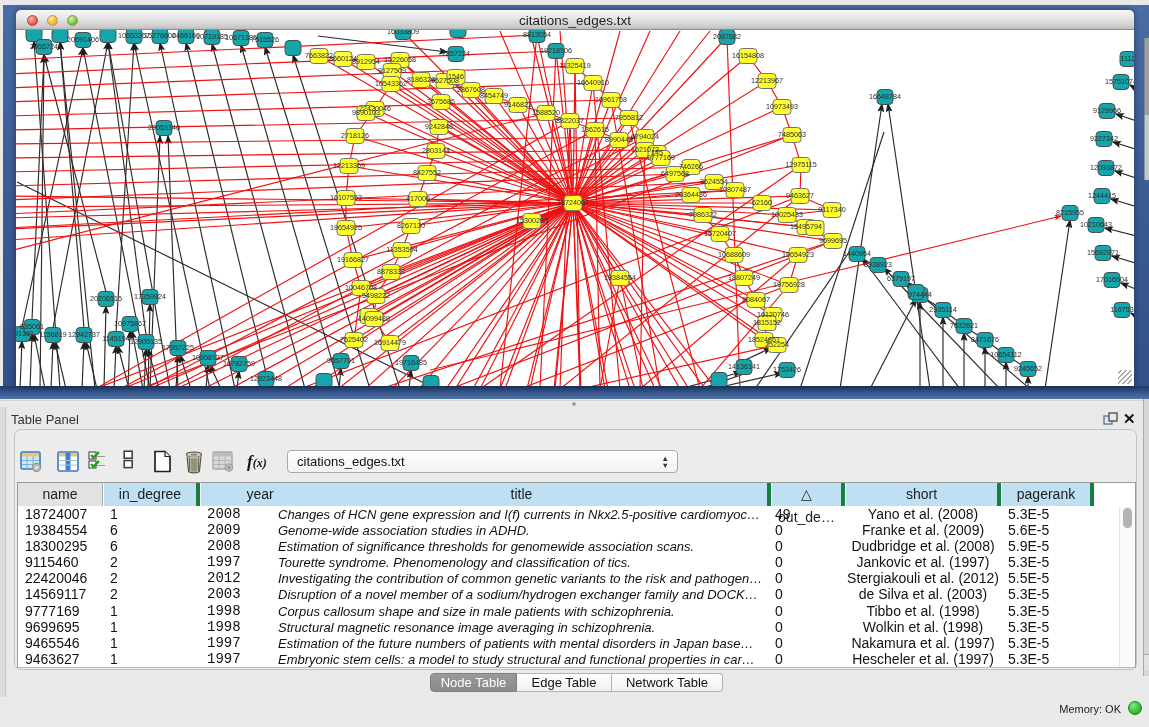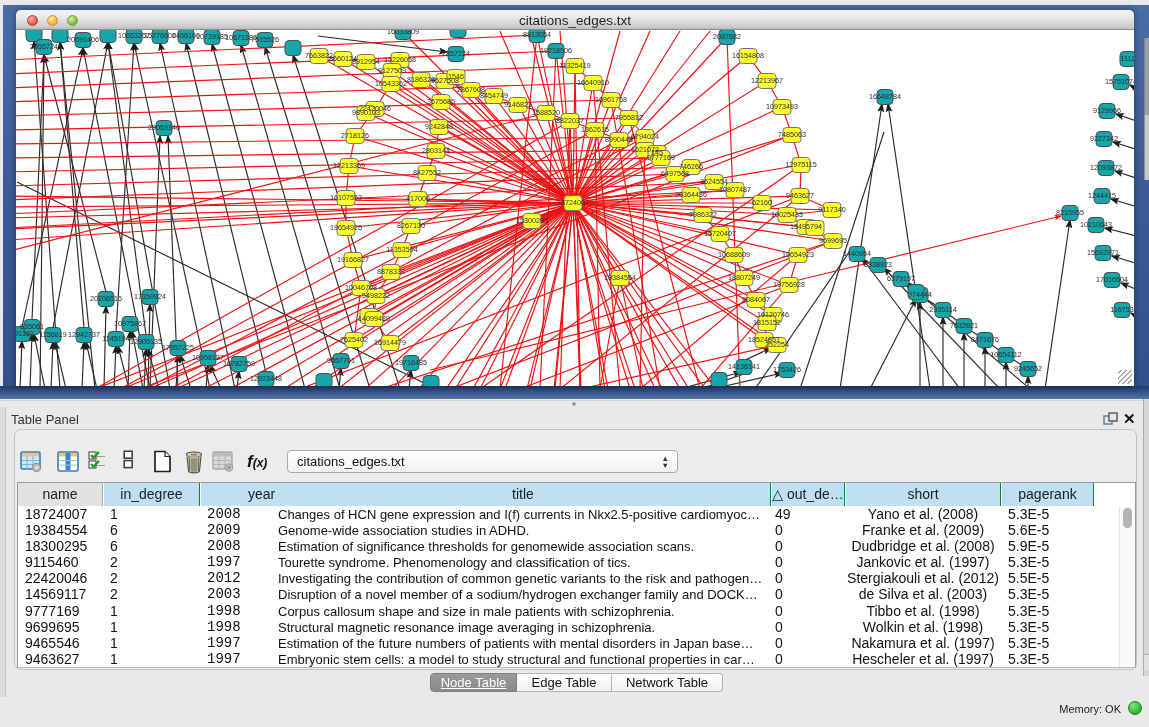--- a/index.html
+++ b/index.html
@@ -32,56 +32,56 @@
 #panel { position:absolute; left:0; top:399px; width:1149px; height:328px; background:#e9e9e9; }
 #panel .hdr { position:absolute; left:0; top:1px; width:1149px; height:28px;
   background:#e9e9e9; border-top:1px solid #d4d4d4;padding-left:36px; }
 #panel .hdr .t { position:absolute; left:11px; top:11px; font-size:13px; color:#333; }
 #float { position:absolute; left:1103px; top:11px; width:15px; height:15px; }
 #xbtn { position:absolute; left:1123px; top:9px; font-size:15px; font-weight:bold; color:#111; }
 #inner { position:absolute; left:14px; top:30px; width:1123px; height:241px;
   background:#ececec; border:1px solid #c2c2c2; border-radius:7px; }
 .tbi { position:absolute; top:51px; }
 .fx { position:absolute; left:247px; top:53px; font-size:17px; color:#111;
-  font-family:Liberation Sans, sans-serif; font-style:italic; font-weight:bold; }
+  font-family:Liberation Serif, serif; font-style:italic; font-weight:bold; }
 .fx span { font-size:12px; font-weight:bold; }
 #combo { position:absolute; left:287px; top:51px; width:391px; height:23px;
   background:linear-gradient(180deg,#fff,#f2f2f2); border:1px solid #a9a9a9; border-radius:4px;
   font-size:13px; color:#111; line-height:21px; padding-left:9px; }
 #combo .ud { position:absolute; right:8px; top:3.5px; font-size:7.5px; color:#333; line-height:7.5px; }
 #table { position:absolute; left:17px; top:83px; width:1119px; height:186px;
   background:#fff; border:1px solid #9a9a9a; border-bottom:1px solid #bbb; overflow:hidden; }
 #thead { position:absolute; left:0; top:0; height:23px; width:1117px; font-size:14px; color:#1c1c1c; }
 #thead .hc { position:absolute; top:0; height:23px; background:#bee0f2;
-  border-right:1px solid #15803d; text-align:center; line-height:23px; }
+  border-right:4px solid #15803d; text-align:center; line-height:23px; }
 #tbody { position:absolute; left:0; top:24px; width:1100px; font-size:14px; color:#111; }
 .tr { position:relative; height:16.1px; white-space:nowrap; }
 .c { position:absolute; top:0; height:16.1px; line-height:15px; overflow:hidden; }
 .c0 { left:7px;  width:78px; }
 .c1 { left:92px; width:90px; }
 .c2 { left:189px; width:68px;font-family:Liberation Mono, monospace; }
-.c3 { left:260px; width:497px; font-size:13px; }
+.c3 { left:260px; width:497px; font-size:13px;font-style:italic; }
 .c4 { left:757px; width:68px; }
 .c5 { left:827px; width:156px; text-align:center; }
 .c6 { left:990px; width:100px; }
 #vscroll { position:absolute; left:1101px; top:24px; width:16px; height:161px;
   background:#fafafa; border-left:1px solid #e3e3e3; }
 #vscroll .th { position:absolute; left:3px; top:1px; width:9px; height:20px;
   background:#b3b3b3; border-radius:5px; }
 #rstrip { position:absolute; left:1143px; top:0; width:6px; height:277px;
   background:#d6d6d6; border-left:1px solid #ababab; }
 #rstrip .bx { position:absolute; left:0; top:255px; width:6px; height:16px;
   background:#e2e2e2; border-top:1px solid #ababab; }
 #segs { position:absolute; left:430px; top:274px; height:19px; font-size:13px; }
 #segs .sg { float:left; height:19px; line-height:18px; text-align:center;
   background:linear-gradient(180deg,#fff,#f0f0f0); border:1px solid #b3b3b3; border-left:none; color:#111; }
 #segs .sg.first { border-left:1px solid #b3b3b3; border-radius:4px 0 0 4px; }
 #segs .sg.last { border-radius:0 4px 4px 0; }
 #segs .sg.sel { background:linear-gradient(180deg,#9a9a9a,#8a8a8a); color:#fff;
-  border-color:#7f7f7f;text-decoration:underline; }
+  border-color:#7f7f7f; }
 #mem { position:absolute; right:28px; top:304px; font-size:11px; color:#222; }
 #mem .dot { position:absolute; right:-21px; top:-2px; width:14px; height:14px; border-radius:50%;
   background:radial-gradient(circle at 35% 30%,#7fe87f,#2db32d 70%); border:1px solid #1d801d; }
 </style></head>
 <body>
 <div id="desk"></div>
 <div id="rsbar" style="position:absolute;left:1144px;top:38px;width:5px;height:77px;background:#9aa0a6;border-left:1px solid #7e848a;"></div>
 <div id="rsbar2" style="position:absolute;left:1144px;top:115px;width:5px;height:65px;background:#c6c9cc;border-left:1px solid #8e9499;"></div>
 <div id="bluebar"></div>
 <div id="win">

